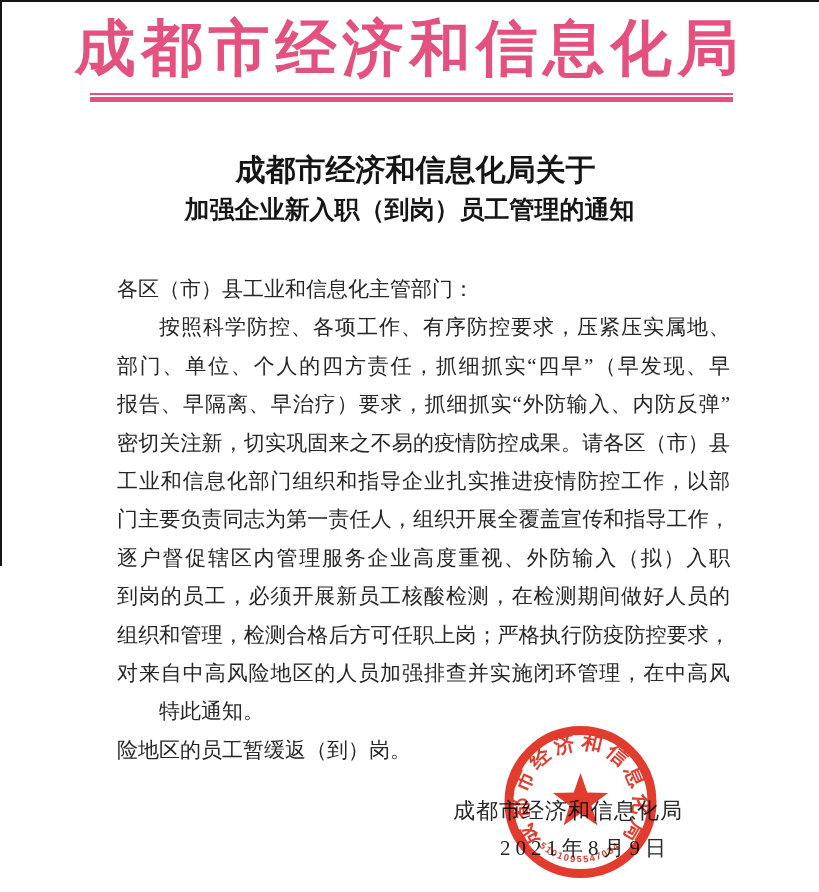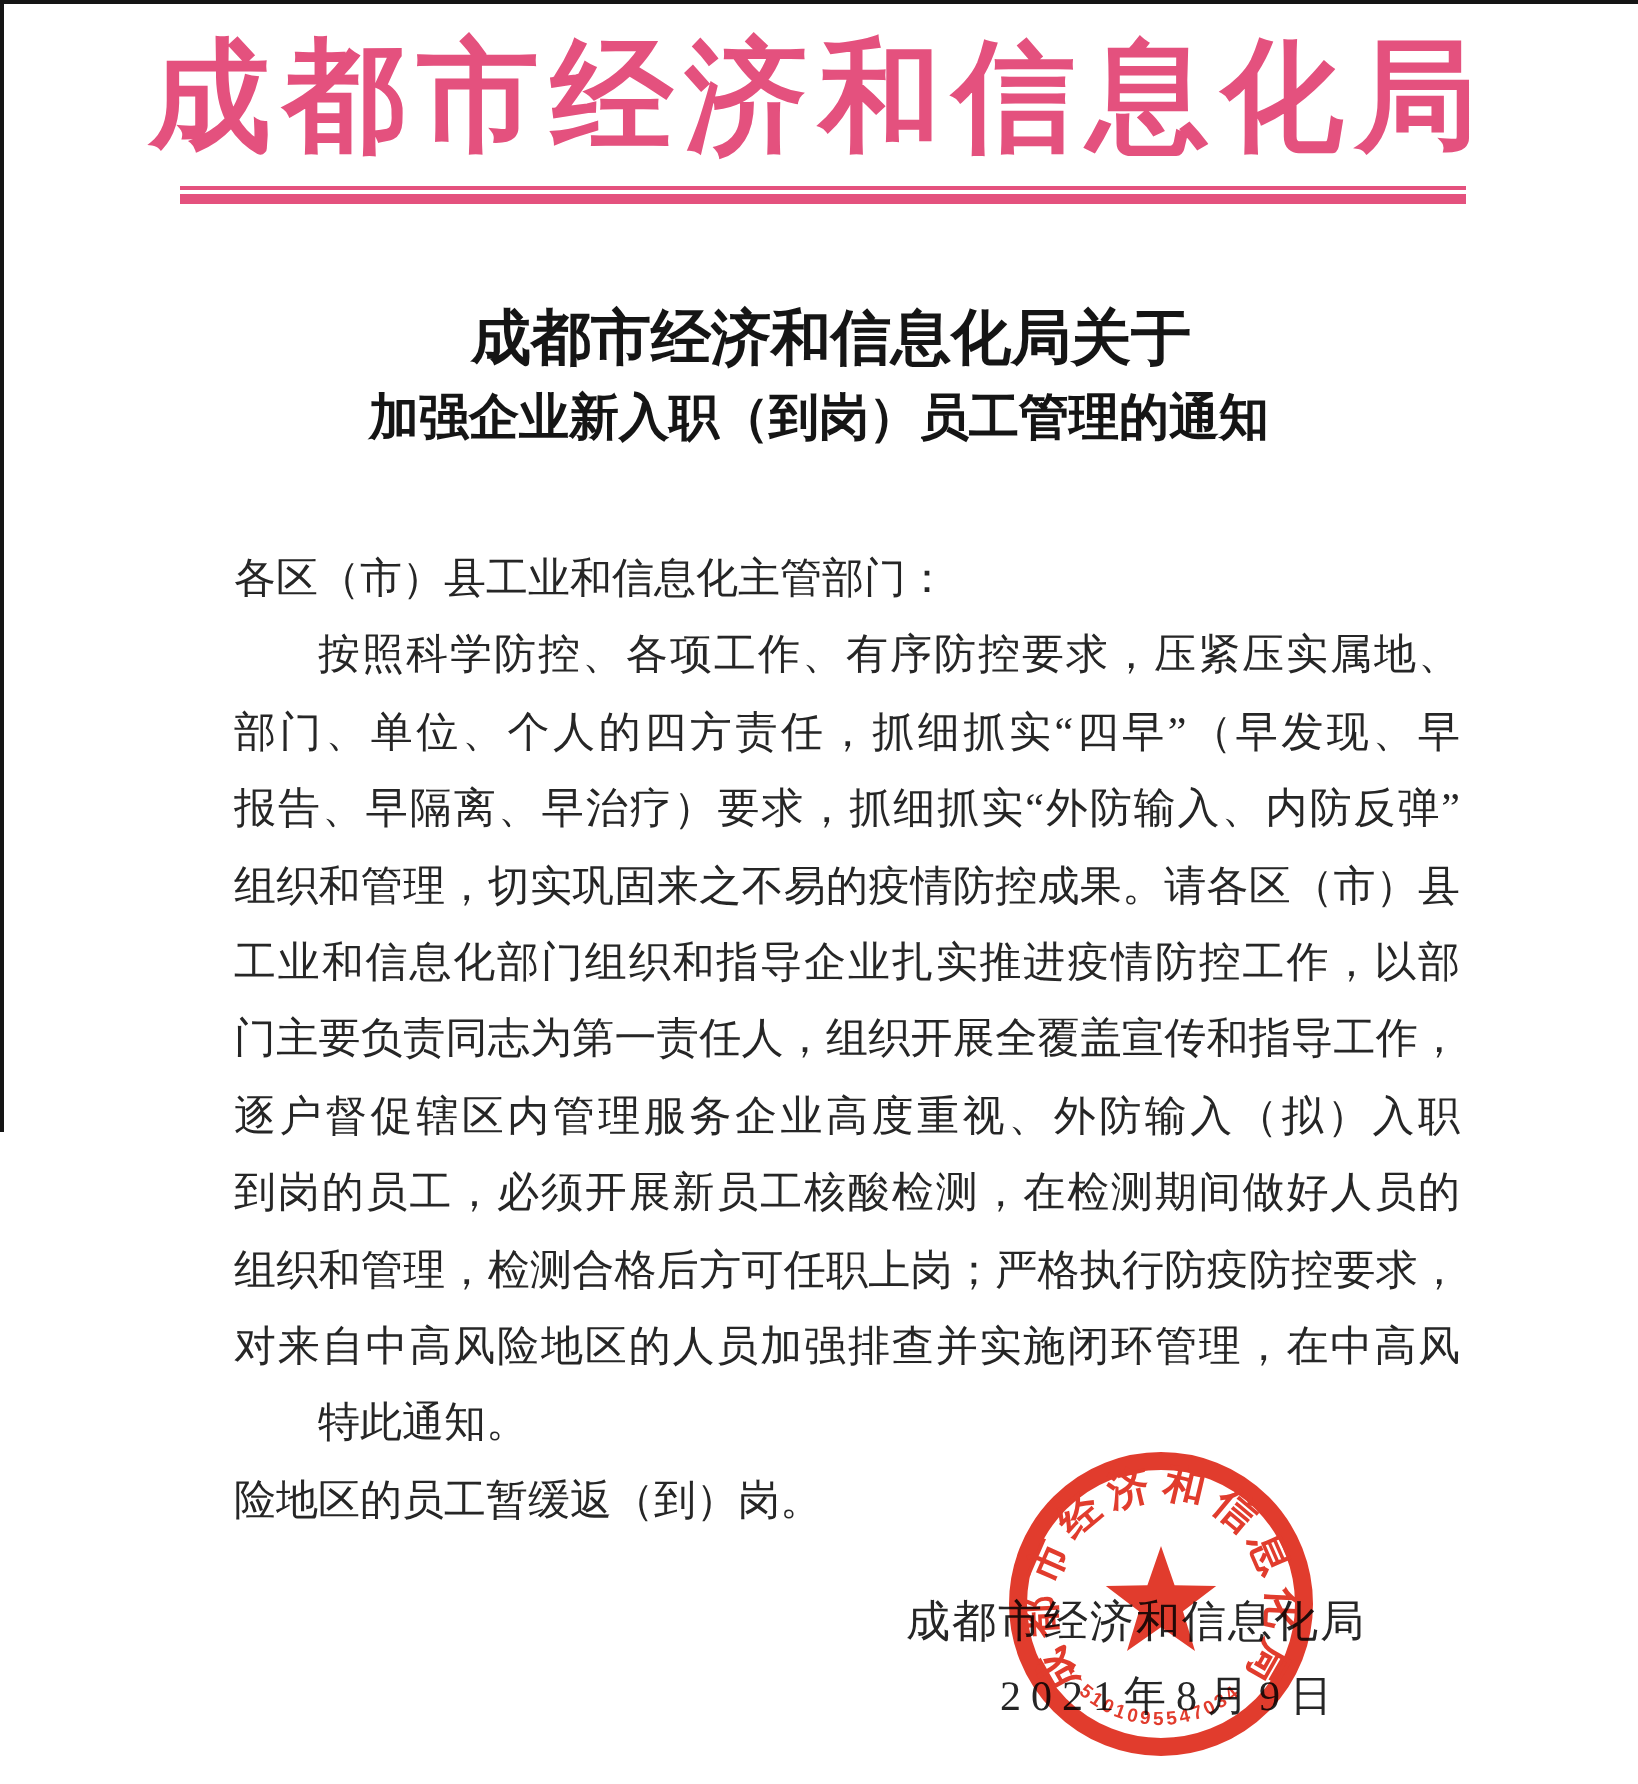--- a/index.html
+++ b/index.html
@@ -70,21 +70,21 @@
 <div class="doc-title">
   <div class="t1">成都市经济和信息化局关于</div>
   <div class="t2">加强企业新入职（到岗）员工管理的通知</div>
 </div>
 
 <div class="body-text">
   <div class="line">各区（市）县工业和信息化主管部门：</div>
   <div class="line fill indent">按照科学防控、各项工作、有序防控要求，压紧压实属地、</div>
   <div class="line fill">部门、单位、个人的四方责任，抓细抓实“四早”（早发现、早</div>
   <div class="line fill">报告、早隔离、早治疗）要求，抓细抓实“外防输入、内防反弹”</div>
-  <div class="line fill">组织和管理，切实巩固来之不易的疫情防控成果。请各区（市）县</div>
+  <div class="line fill">密切关注新，切实巩固来之不易的疫情防控成果。请各区（市）县</div>
   <div class="line fill">工业和信息化部门组织和指导企业扎实推进疫情防控工作，以部</div>
   <div class="line fill">门主要负责同志为第一责任人，组织开展全覆盖宣传和指导工作，</div>
   <div class="line fill">逐户督促辖区内管理服务企业高度重视、外防输入（拟）入职</div>
   <div class="line fill">到岗的员工，必须开展新员工核酸检测，在检测期间做好人员的</div>
   <div class="line fill">组织和管理，检测合格后方可任职上岗；严格执行防疫防控要求，</div>
   <div class="line fill">对来自中高风险地区的人员加强排查并实施闭环管理，在中高风</div>
   <div class="line indent">特此通知。</div>
   <div class="line">险地区的员工暂缓返（到）岗。</div>
 </div>
 

